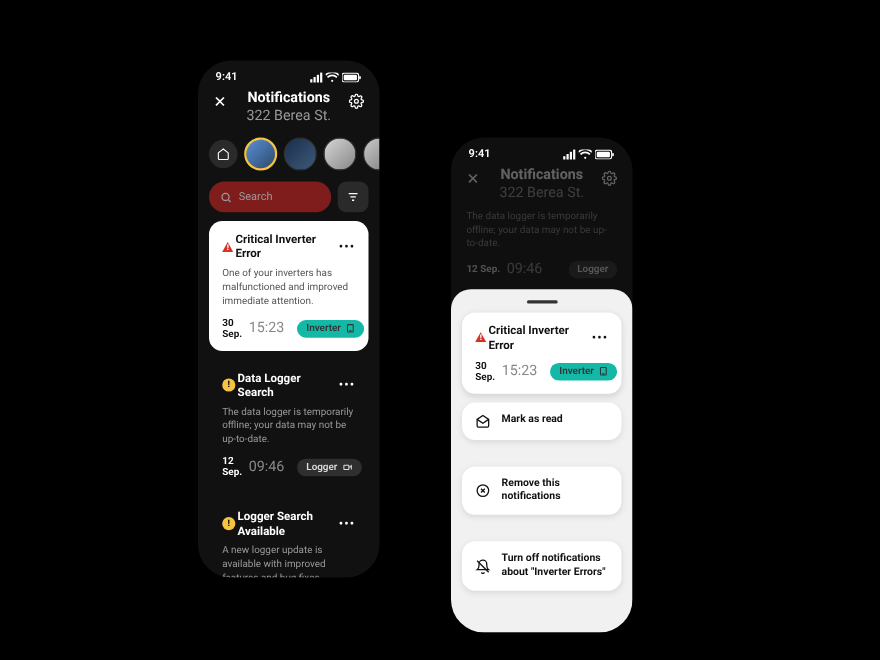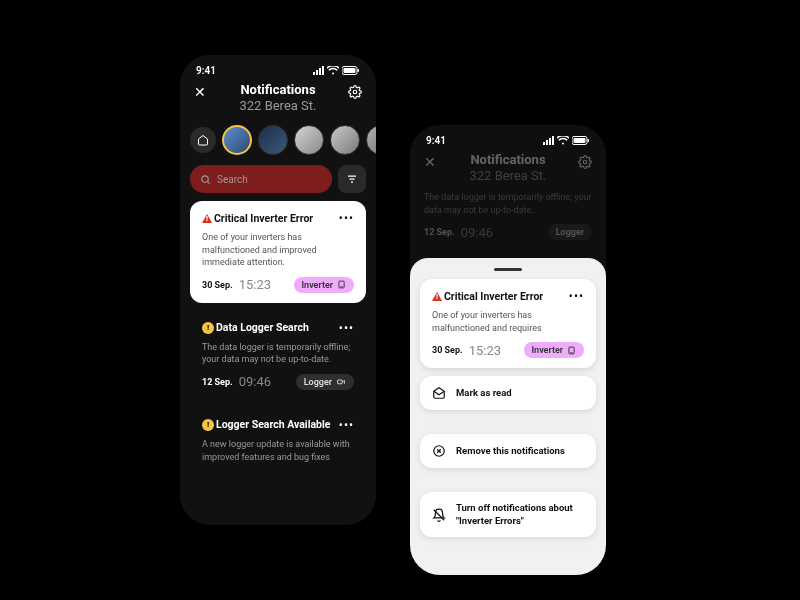--- a/index.html
+++ b/index.html
@@ -1,20 +1,20 @@
 <!DOCTYPE html>
 <html><head>
 <meta charset="utf-8">
 <style>
   * { box-sizing: border-box; margin: 0; padding: 0; font-family: -apple-system, BlinkMacSystemFont, "Segoe UI", Roboto, sans-serif; }
   body { background: #000; width: 800px; height: 600px; position: relative; overflow: hidden; }
   
   .phone {
     position: absolute;
-    width: 196px;
+    width: 165px;
     height: 440px;
     background: #111;
     border-radius: 30px;
     overflow: hidden;
     color: #fff;
   }
   .phone-left { left: 180px; top: 55px; height: 470px; }
   .phone-right { left: 410px; top: 125px; height: 450px; background:#0f0f0f; }
 
   .status-bar {
@@ -53,21 +53,21 @@
 
   .card-top { display:flex; align-items:center; gap:2px; }
   .card-title { font-size:10.5px; font-weight:700; flex:1; }
   .dots { font-size:12px; letter-spacing:1px; }
   .card-body { font-size:9px; line-height:1.4; margin-top:6px; color:#555; }
   .card-dark .card-body { color:#999; }
   .card-foot { display:flex; align-items:center; margin-top:8px; gap:6px; }
   .ts-date { font-size:9px; font-weight:700; }
   .ts-time { font-size:13px; color:#888; }
   .spacer { flex:1; }
-  .chip { display:flex; align-items:center; gap:4px; background:#f0abfc; border-radius:10px; padding:3px 8px; font-size:9px; color:#333; font-weight:600; }
+  .chip { display:flex; align-items:center; gap:4px; background:#14b8a6; border-radius:10px; padding:3px 8px; font-size:9px; color:#333; font-weight:600; }
   .card-dark .chip { background:#2f2f2f; color:#ddd; }
 
   .icon-tri { width:0; height:0; border-left:5px solid transparent; border-right:5px solid transparent; border-bottom:9px solid #d63324; position:relative; }
   .icon-tri::after { content:"!"; position:absolute; left:-2px; top:1px; font-size:7px; font-weight:900; color:#fff; width:4px; text-align:center; }
   .icon-circ { width:12px; height:12px; border-radius:50%; background:#f5c542; color:#111; font-size:8px; font-weight:900; display:flex; align-items:center; justify-content:center; }
 
   
   .dim { opacity:0.35; }
 
   .sheet {
@@ -256,21 +256,20 @@
 
   <div class="sheet">
     <div class="grabber"></div>
 
     <div class="card card-white">
       <div class="card-top">
         <div class="icon-tri"></div>
         <div class="card-title">Critical Inverter Error</div>
         <div class="dots">•••</div>
       </div>
-      <div class="card-body">One of your inverters has malfunctioned and requires</div>
       <div class="card-foot">
         <span class="ts-date">30 Sep.</span>
         <span class="ts-time">15:23</span>
         <span class="spacer"></span>
         <span class="chip">
           <span>Inverter</span>
           <svg width="9" height="9" viewBox="0 0 24 24" fill="none" stroke="#333" stroke-width="2.5">
               <rect x="5" y="3" width="14" height="18" rx="2"></rect>
               <line x1="9" y1="18" x2="15" y2="18"></line>
             </svg>

